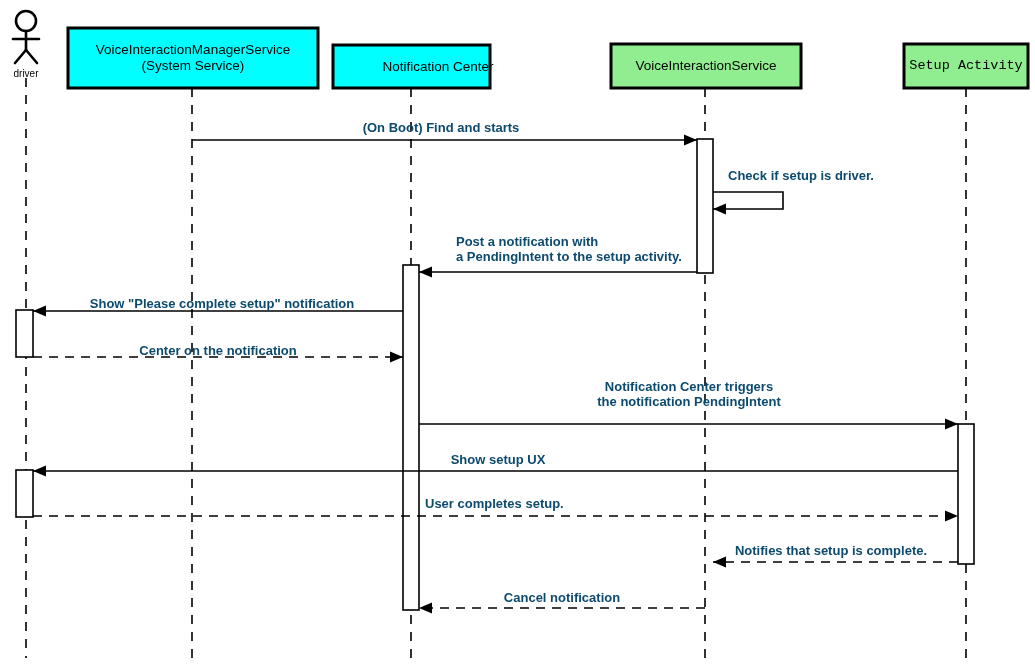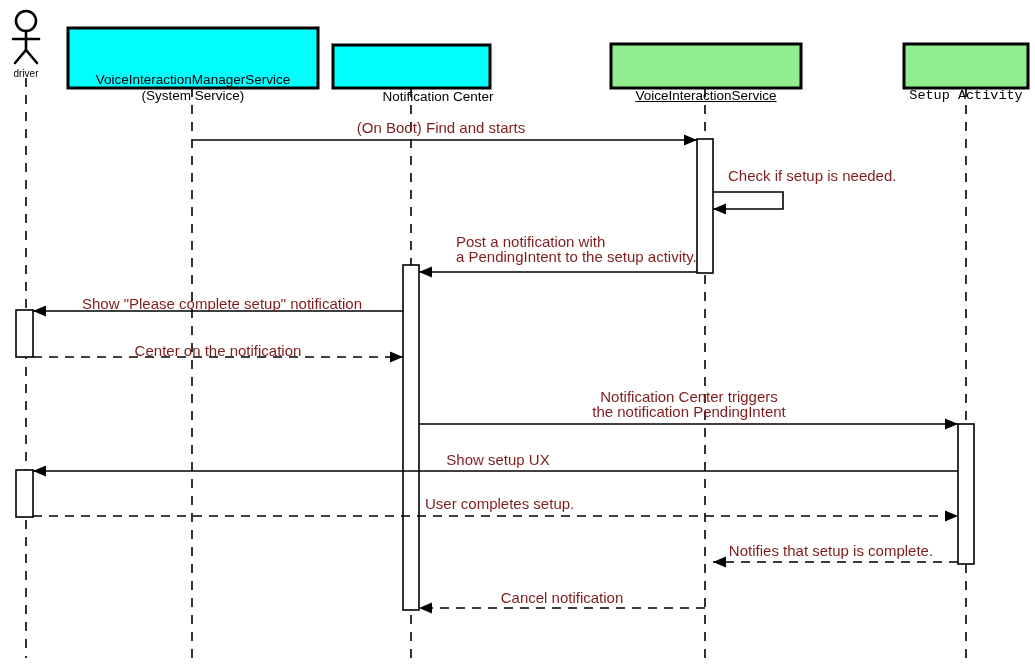--- a/index.html
+++ b/index.html
@@ -65,38 +65,38 @@
   }
   .part-box {
     stroke: #000000;
     stroke-width: 3;
   }
   .part-box.cyan { fill: #00ffff; }
   .part-box.green { fill: #90ee90; }
   .lbl {
     position: absolute;
     font-family: "Liberation Sans", sans-serif;
-    font-size: 15px;
-    color: #7f1d1d;
+    font-size: 13px;
+    color: #0c4a6e;
     white-space: nowrap;
     line-height: 15px;
+    font-weight: bold;
   }
   .lbl.center { transform: translateX(-50%); text-align: center; }
   .part-label {
     position: absolute;
     font-family: "Liberation Sans", sans-serif;
     font-size: 13.5px;
     color: #000000;
     text-align: center;
     line-height: 16px;
     white-space: pre-line;
     display: flex;
     align-items: center;
     justify-content: center;
-    margin-top: 30px;
   }
   .actor-label {
     position: absolute;
     font-family: "Liberation Sans", sans-serif;
     font-size: 10px;
     color: #000000;
     text-align: center;
     white-space: nowrap;
     transform: translateX(-50%);
   }
@@ -176,29 +176,29 @@
           <polygon points="419,608 432,602.5 432,613.5" class="arrowhead"></polygon>
         </g>
       </g>
   </svg>
 
   <div id="layer-text">
       <div class="actor-label" style="left: 26px; top: 68px;">driver</div>
       <div class="part-label" style="left: 68px; top: 28px; width: 250px; height: 60px;">VoiceInteractionManagerService
 (System Service)</div>
       <div class="part-label" style="left: 348px; top: 45px; width: 180px; height: 43px;">Notification Center</div>
-      <div class="part-label" style="left: 611px; top: 44px; width: 190px; height: 44px; text-decoration: underline;">VoiceInteractionService</div>
+      <div class="part-label" style="left: 611px; top: 44px; width: 190px; height: 44px;">VoiceInteractionService</div>
       <div class="part-label" style="left: 904px; top: 44px; width: 124px; height: 44px; font-family: Liberation Mono, monospace;">Setup Activity</div>
       <div class="lbl center" style="left: 441px; top: 120px; white-space: pre;">(On Boot) Find and starts</div>
-      <div class="lbl" style="left: 728px; top: 168px; white-space: pre;">Check if setup is needed.</div>
+      <div class="lbl" style="left: 728px; top: 168px; white-space: pre;">Check if setup is driver.</div>
       <div class="lbl" style="left: 440px; top: 234px; white-space: pre; margin-left: 16px;">Post a notification with
 a PendingIntent to the setup activity.</div>
       <div class="lbl center" style="left: 222px; top: 296px; white-space: pre;">Show "Please complete setup" notification</div>
       <div class="lbl center" style="left: 218px; top: 343px; white-space: pre;">Center on the notification</div>
-      <div class="lbl center" style="left: 689px; top: 389px; white-space: pre;">Notification Center triggers
+      <div class="lbl center" style="left: 689px; top: 379px; white-space: pre;">Notification Center triggers
 the notification PendingIntent</div>
       <div class="lbl center" style="left: 498px; top: 452px; white-space: pre;">Show setup UX</div>
       <div class="lbl" style="left: 425px; top: 496px; white-space: pre;">User completes setup.</div>
       <div class="lbl center" style="left: 831px; top: 543px; white-space: pre;">Notifies that setup is complete.</div>
       <div class="lbl center" style="left: 562px; top: 590px; white-space: pre;">Cancel notification</div>
     </div>
 
 </div>
 
 </body></html>

